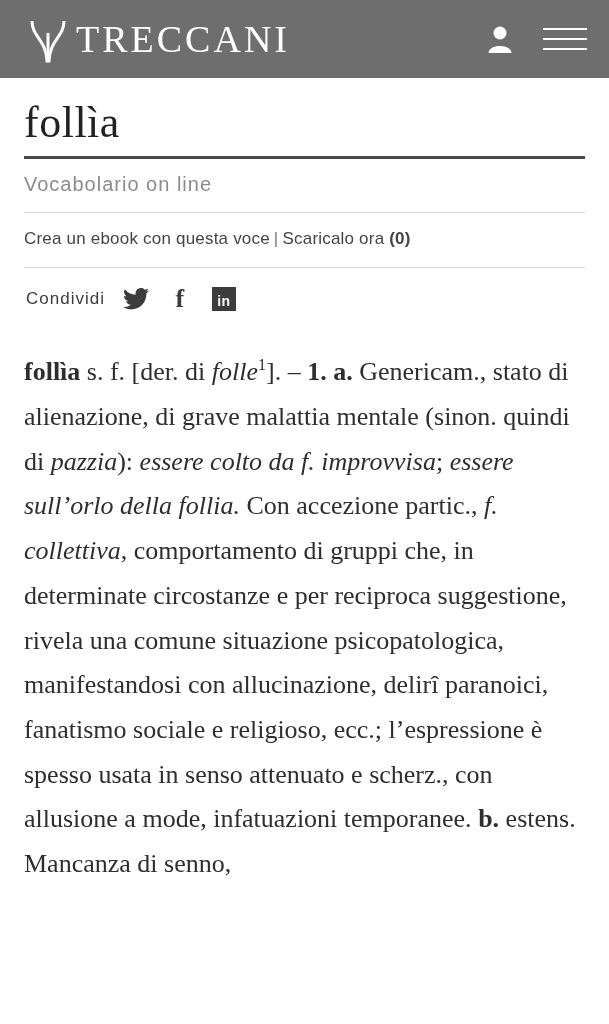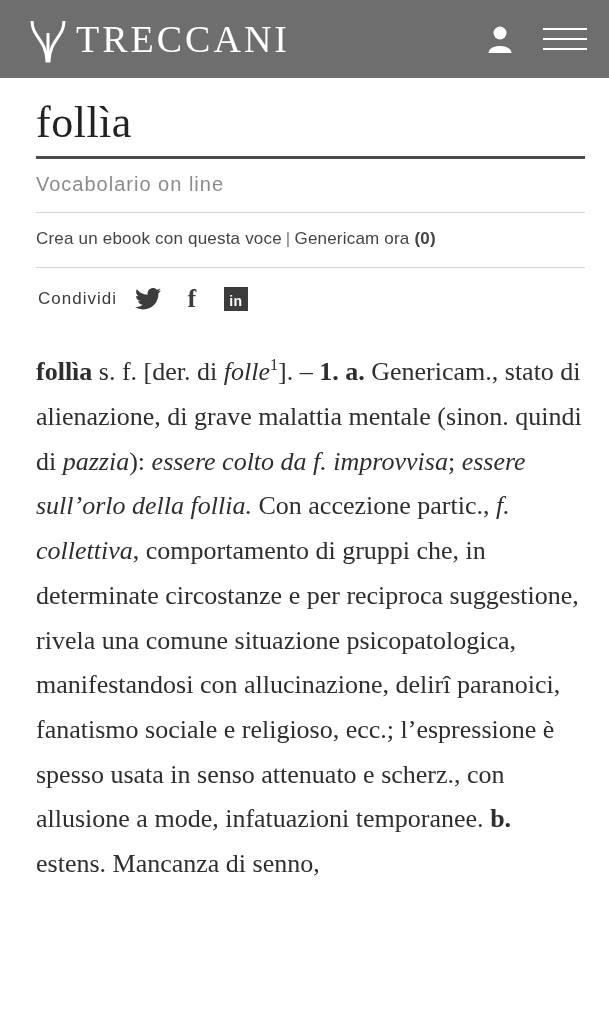--- a/index.html
+++ b/index.html
@@ -46,21 +46,21 @@
   .header-actions {
     display: flex;
     align-items: center;
     gap: 30px;
   }
   .icon-user { width: 26px; height: 30px; }
   .icon-menu { width: 44px; height: 30px; display: flex; flex-direction: column; justify-content: center; gap: 8px; }
   .icon-menu span { display: block; height: 2px; background: #ffffff; width: 100%; }
 
   
-  .content { padding: 0 24px; margin-left: 12px; }
+  .content { padding: 0 24px; }
 
   .entry-title {
     font-family: "Liberation Serif", serif;
     font-size: 44px;
     font-weight: 400;
     color: #222222;
     margin: 22px 0 10px 0;
     line-height: 1.05;
     letter-spacing: 0.5px;
   }
@@ -171,21 +171,21 @@
 <div class="content">
 
   <h1 class="entry-title">follìa</h1>
   <hr class="rule-strong">
 
   <div class="subtitle">Vocabolario on line</div>
 
   <hr class="rule-light">
 
   <div class="ebook-line">
-    <a href="#">Crea un ebook con questa voce</a><span class="sep">|</span><a href="#">Genericam ora</a> <span class="count">(0)</span>
+    <a href="#">Crea un ebook con questa voce</a><span class="sep">|</span><a href="#">Scaricalo ora</a> <span class="count">(0)</span>
   </div>
 
   <hr class="rule-light2">
 
   <div class="share-row">
     <span class="share-label">Condividi</span>
     <span class="share-icon">
       <svg width="26" height="22" viewBox="0 0 26 22" xmlns="http://www.w3.org/2000/svg">
         <path d="M26 2.6c-1 .45-2 .74-3.1.87a5.4 5.4 0 0 0 2.37-2.98 10.7 10.7 0 0 1-3.42 1.3A5.36 5.36 0 0 0 12.5 5.5c0 .42.05.83.14 1.22A15.2 15.2 0 0 1 1.83 1.18a5.36 5.36 0 0 0 1.66 7.15 5.3 5.3 0 0 1-2.43-.67v.07a5.36 5.36 0 0 0 4.3 5.25 5.4 5.4 0 0 1-2.42.09 5.37 5.37 0 0 0 5 3.72A10.76 10.76 0 0 1 0 19.02 15.17 15.17 0 0 0 8.18 21.4c9.82 0 15.2-8.13 15.2-15.18l-.02-.7A10.8 10.8 0 0 0 26 2.6z" fill="#3c3c3c"></path>
       </svg>

